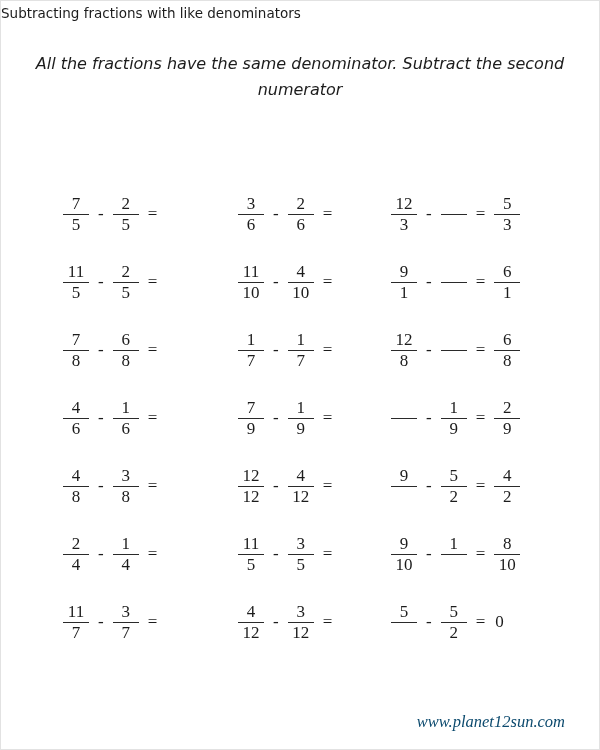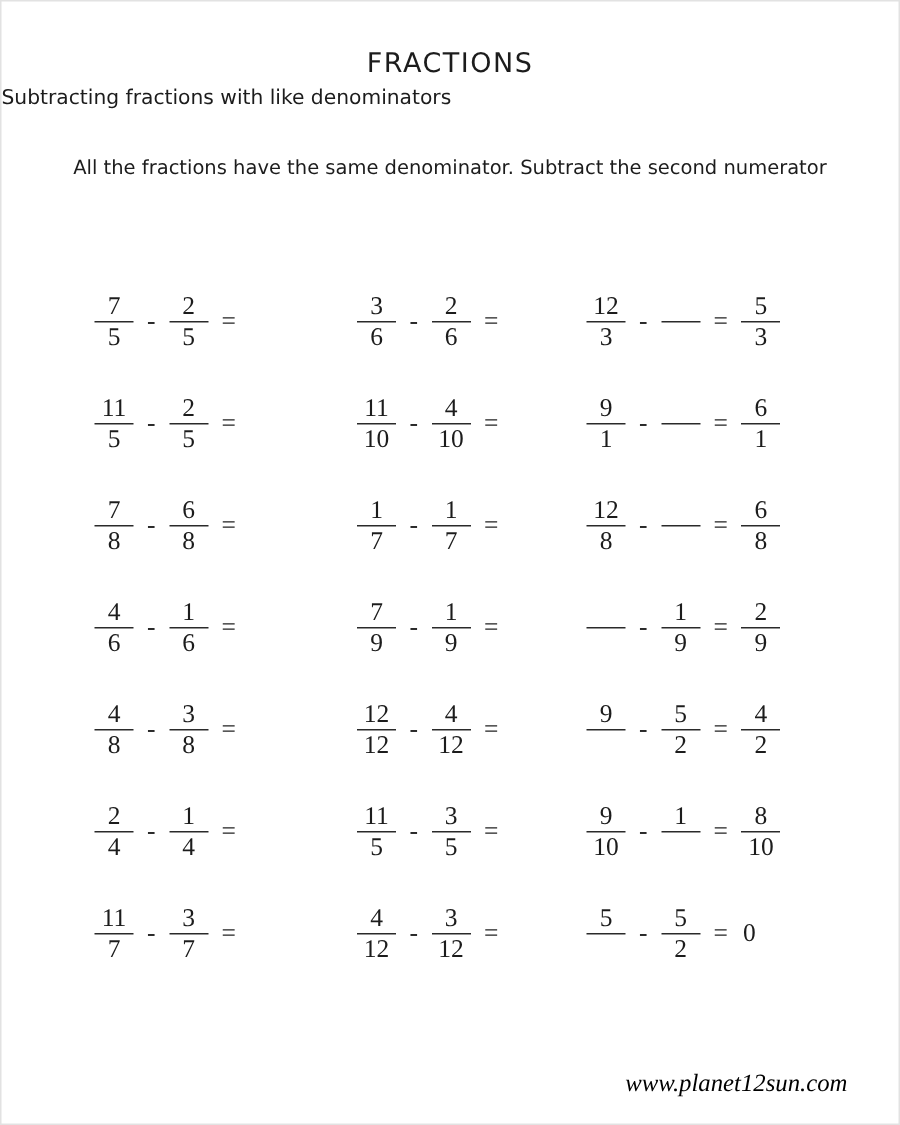--- a/index.html
+++ b/index.html
@@ -23,22 +23,23 @@
   }
   .subtitle {
     margin-top: 4px;
     text-align: left;
     font-size: 13.5px;
     font-weight: 400;
   }
   .instructions {
     margin-top: 30px;
     text-align: center;
-    font-size: 13px;
+    font-size: 16px;
     line-height: 1.6;
+    font-style: italic;
   }
   .problems {
     position: absolute;
     top: 179px;
     left: 62px;
     right: 30px;
     display: grid;
     grid-template-columns: 175px 153px 1fr;
     grid-auto-rows: 68px;
     align-items: center;
@@ -69,28 +70,27 @@
   }
   .op { margin: 0 9px; }
   .result-text { margin-left: 1px; }
   .footer {
     position: absolute;
     top: 711px;
     right: 34px;
     font-family: "Liberation Serif", serif;
     font-style: italic;
     font-size: 16.5px;
-    color: #000000;
+    color: #0c4a6e;
   }
 </style>
 </head>
 <body>
 
 <div class="page">
-  <h1 class="title">FRACTIONS</h1>
   <h2 class="subtitle">Subtracting fractions with like denominators</h2>
   <div class="instructions">
     <div>All the fractions have the same denominator. Subtract the second numerator</div>
   </div>
   <div class="problems" id="problems">
       <div class="problem">
         <span class="frac">
           <span class="num">7</span>
           <span class="bar"></span>
           <span class="den">5</span>

